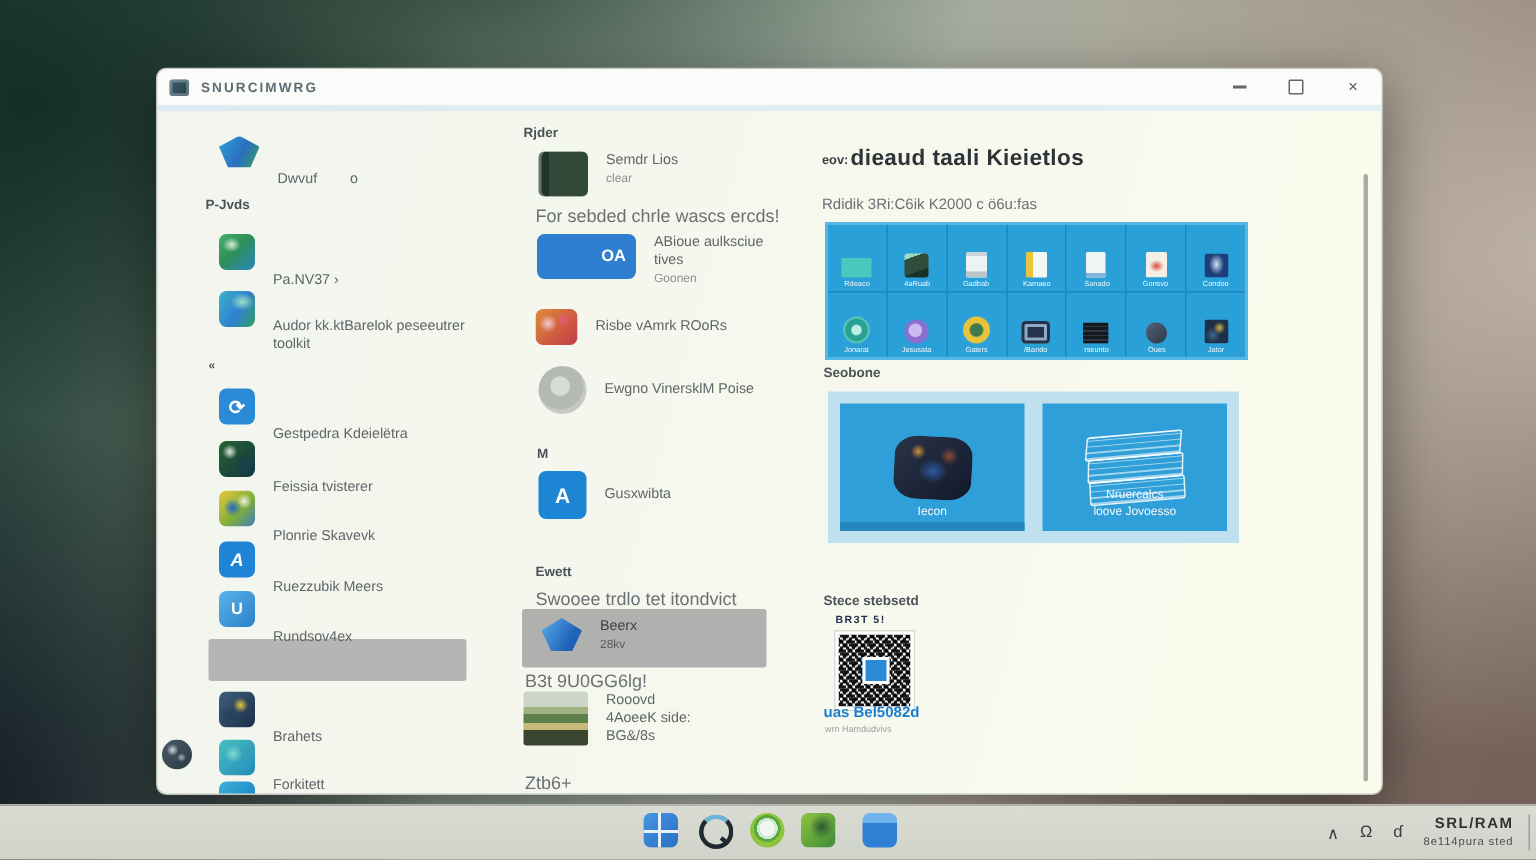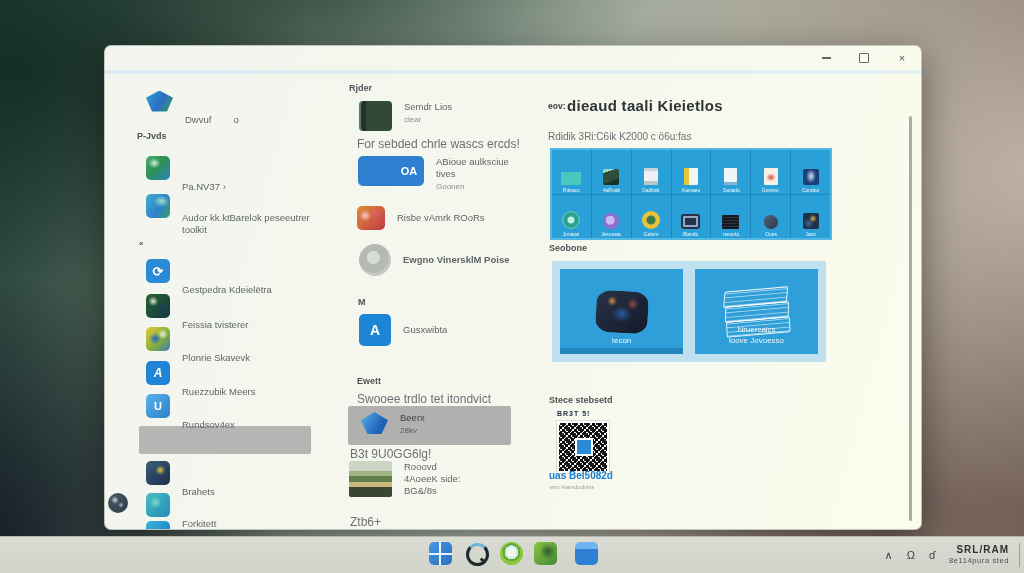--- a/index.html
+++ b/index.html
@@ -120,20 +120,24 @@
   .clock .c1{font-size:10px;font-weight:700;letter-spacing:1px;color:#2e332e;}
   .clock .c2{font-size:7.5px;color:#4a4f4a;letter-spacing:.6px;}
   .peek{width:1px;height:24px;background:#9aa09a;margin-right:4px;}
 </style>
 </head>
 <body>
 
 <div class="desktop"></div>
 
 <div class="window">
+  <div class="titlebar">
+    <div class="appic"></div>
+    <span class="title-text">SNURCIMWRG</span>
+  </div>
   <div class="win-controls">
     <div class="wc">
         <span class="minbar"></span>
       </div>
     <div class="wc">
         <span class="maxbox"></span>
       </div>
     <div class="wc">×</div>
   </div>
   <div class="accent-strip"></div>
@@ -214,21 +218,21 @@
     <span class="mline"><span>ABioue aulksciue</span><br>
     <span>tives</span><br>
     <span style="font-size:8px;color:#8a8f93;">Goonen</span></span>
   </div>
 
   <div class="mrow" style="left:252px;top:160px;align-items:center;">
     <div class="mi ic-risbe"></div>
     <span class="mline">Risbe vAmrk ROoRs</span>
   </div>
 
-  <div class="mrow" style="left:254px;top:198px;align-items:center;font-weight:bold;">
+  <div class="mrow" style="left:254px;top:198px;align-items:center;">
     <div class="mi ic-ewgno"></div>
     <span class="mline">Ewgno VinersklM Poise</span>
   </div>
 
   <div class="sect" style="left:253px;top:251px;">M</div>
 
   <div class="mrow" style="left:254px;top:268px;align-items:center;">
     <div class="mi ic-ai">A</div>
     <span class="mline">Gusxwibta</span>
   </div>

